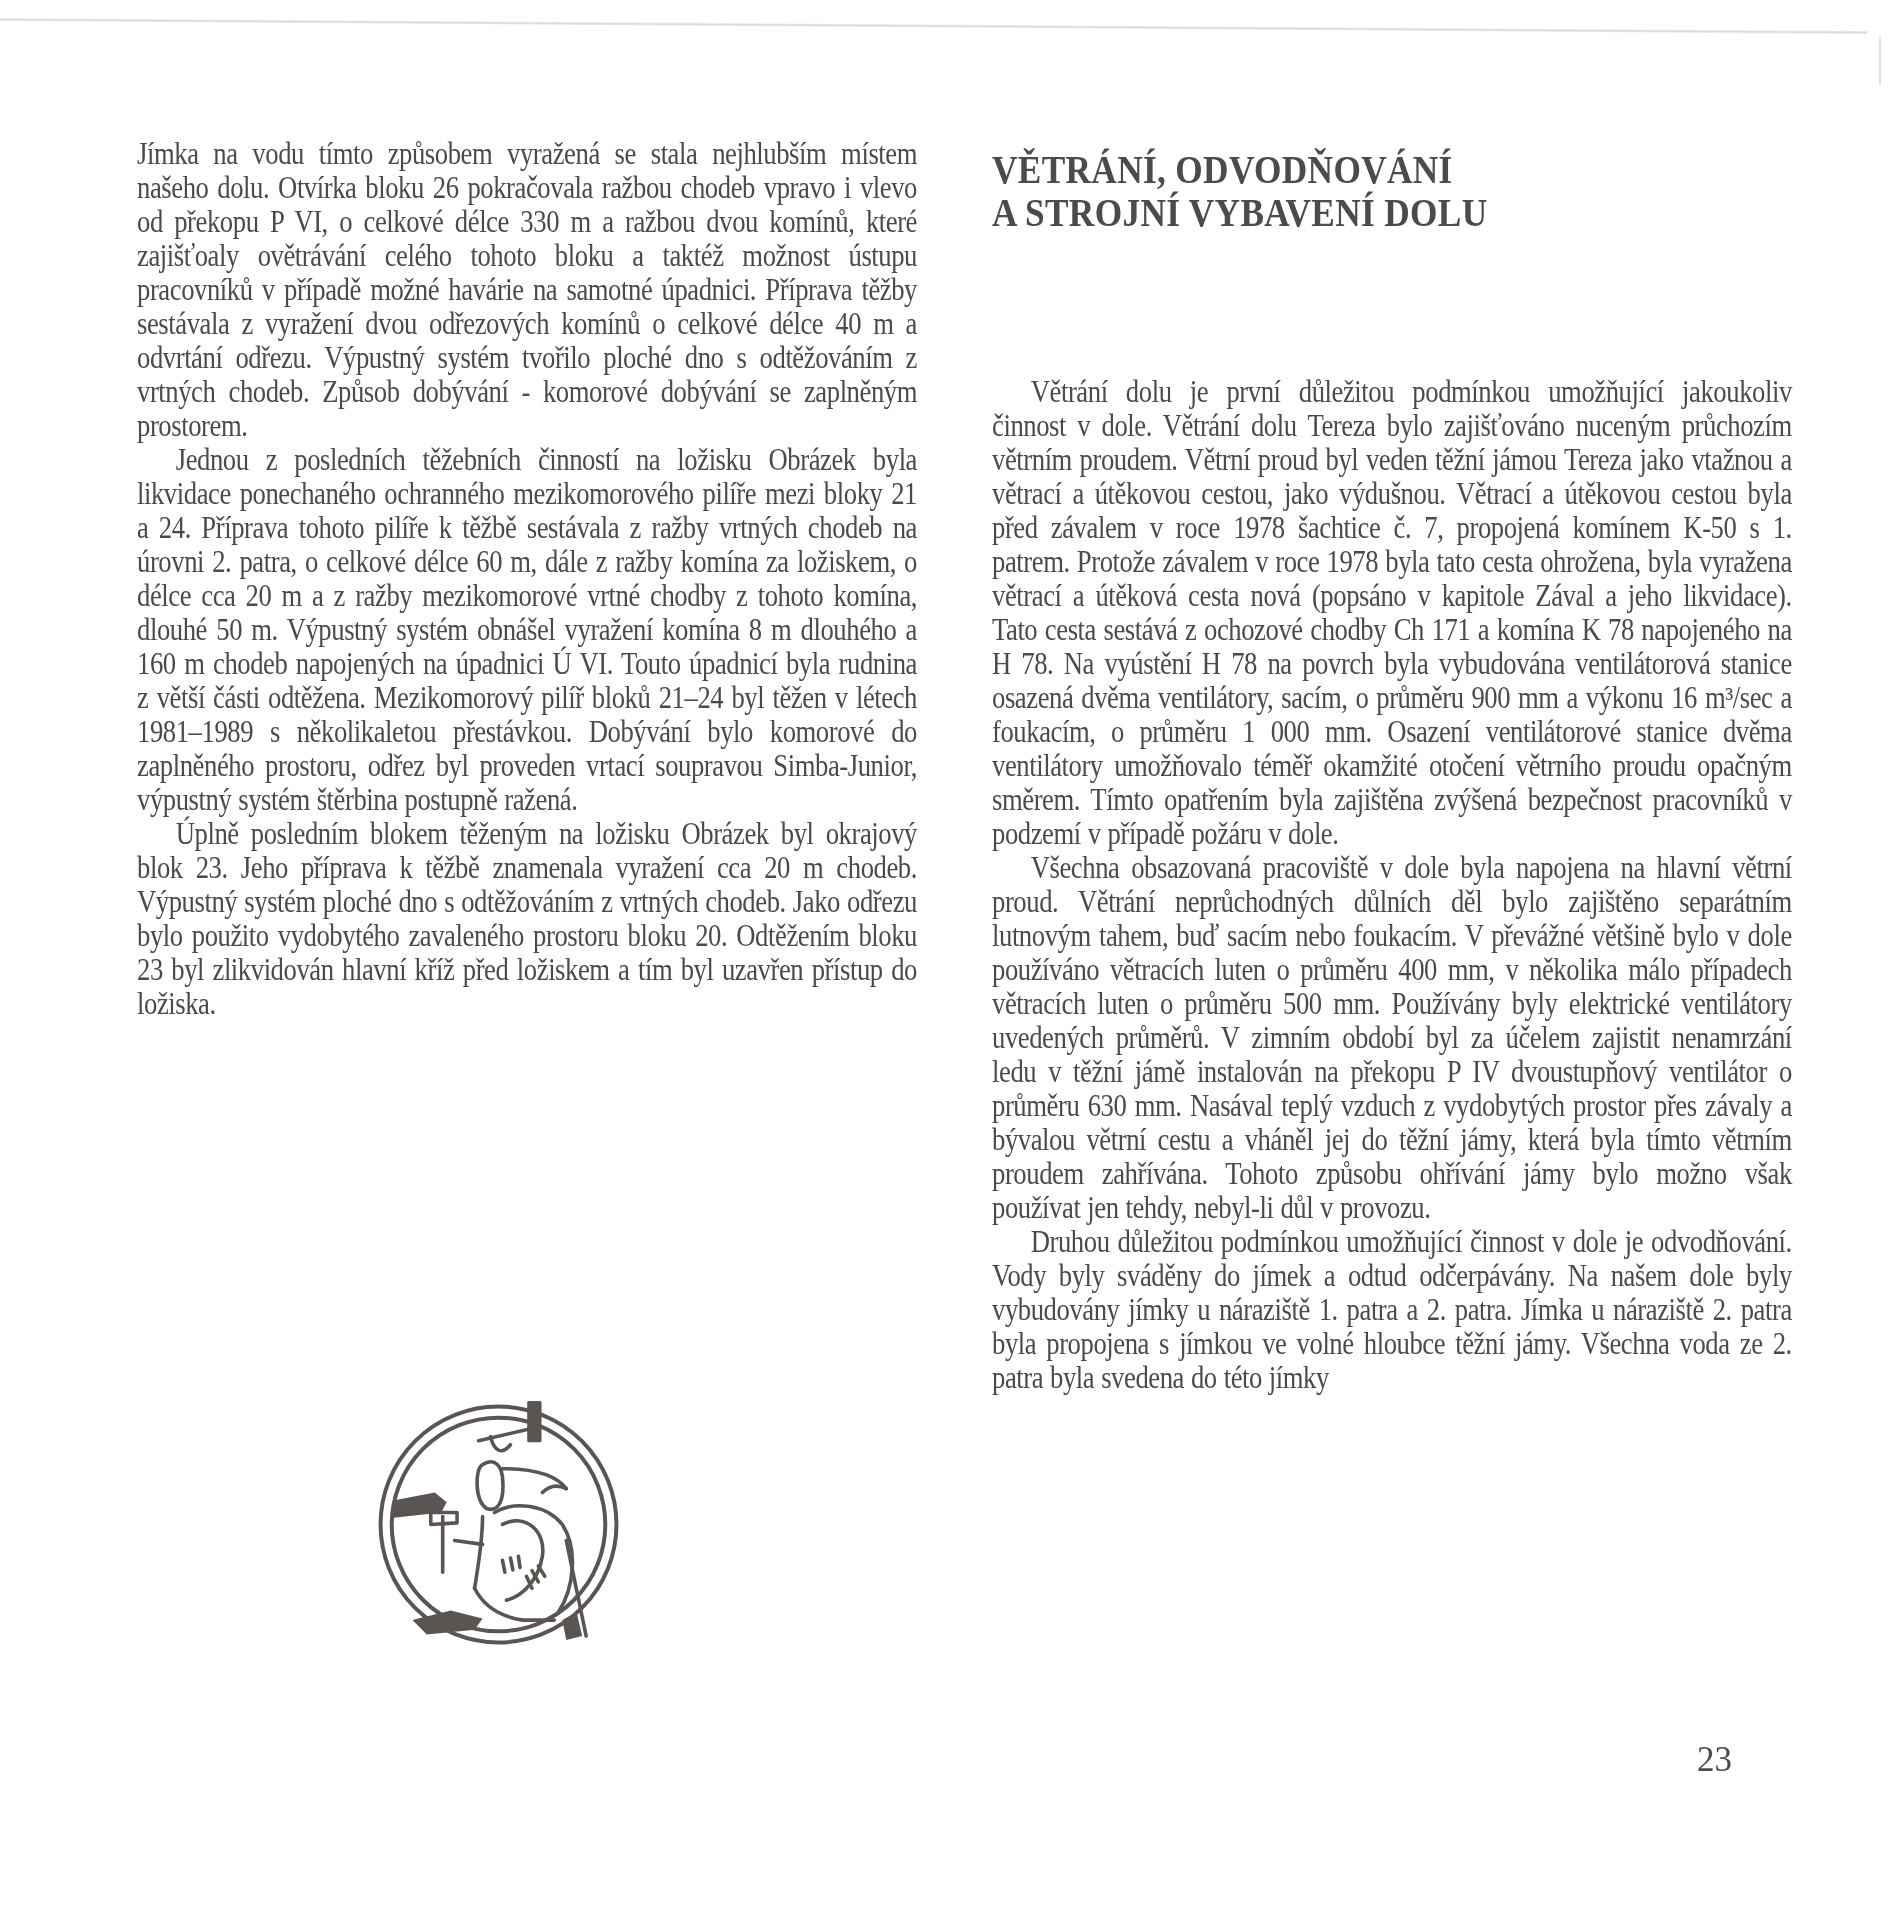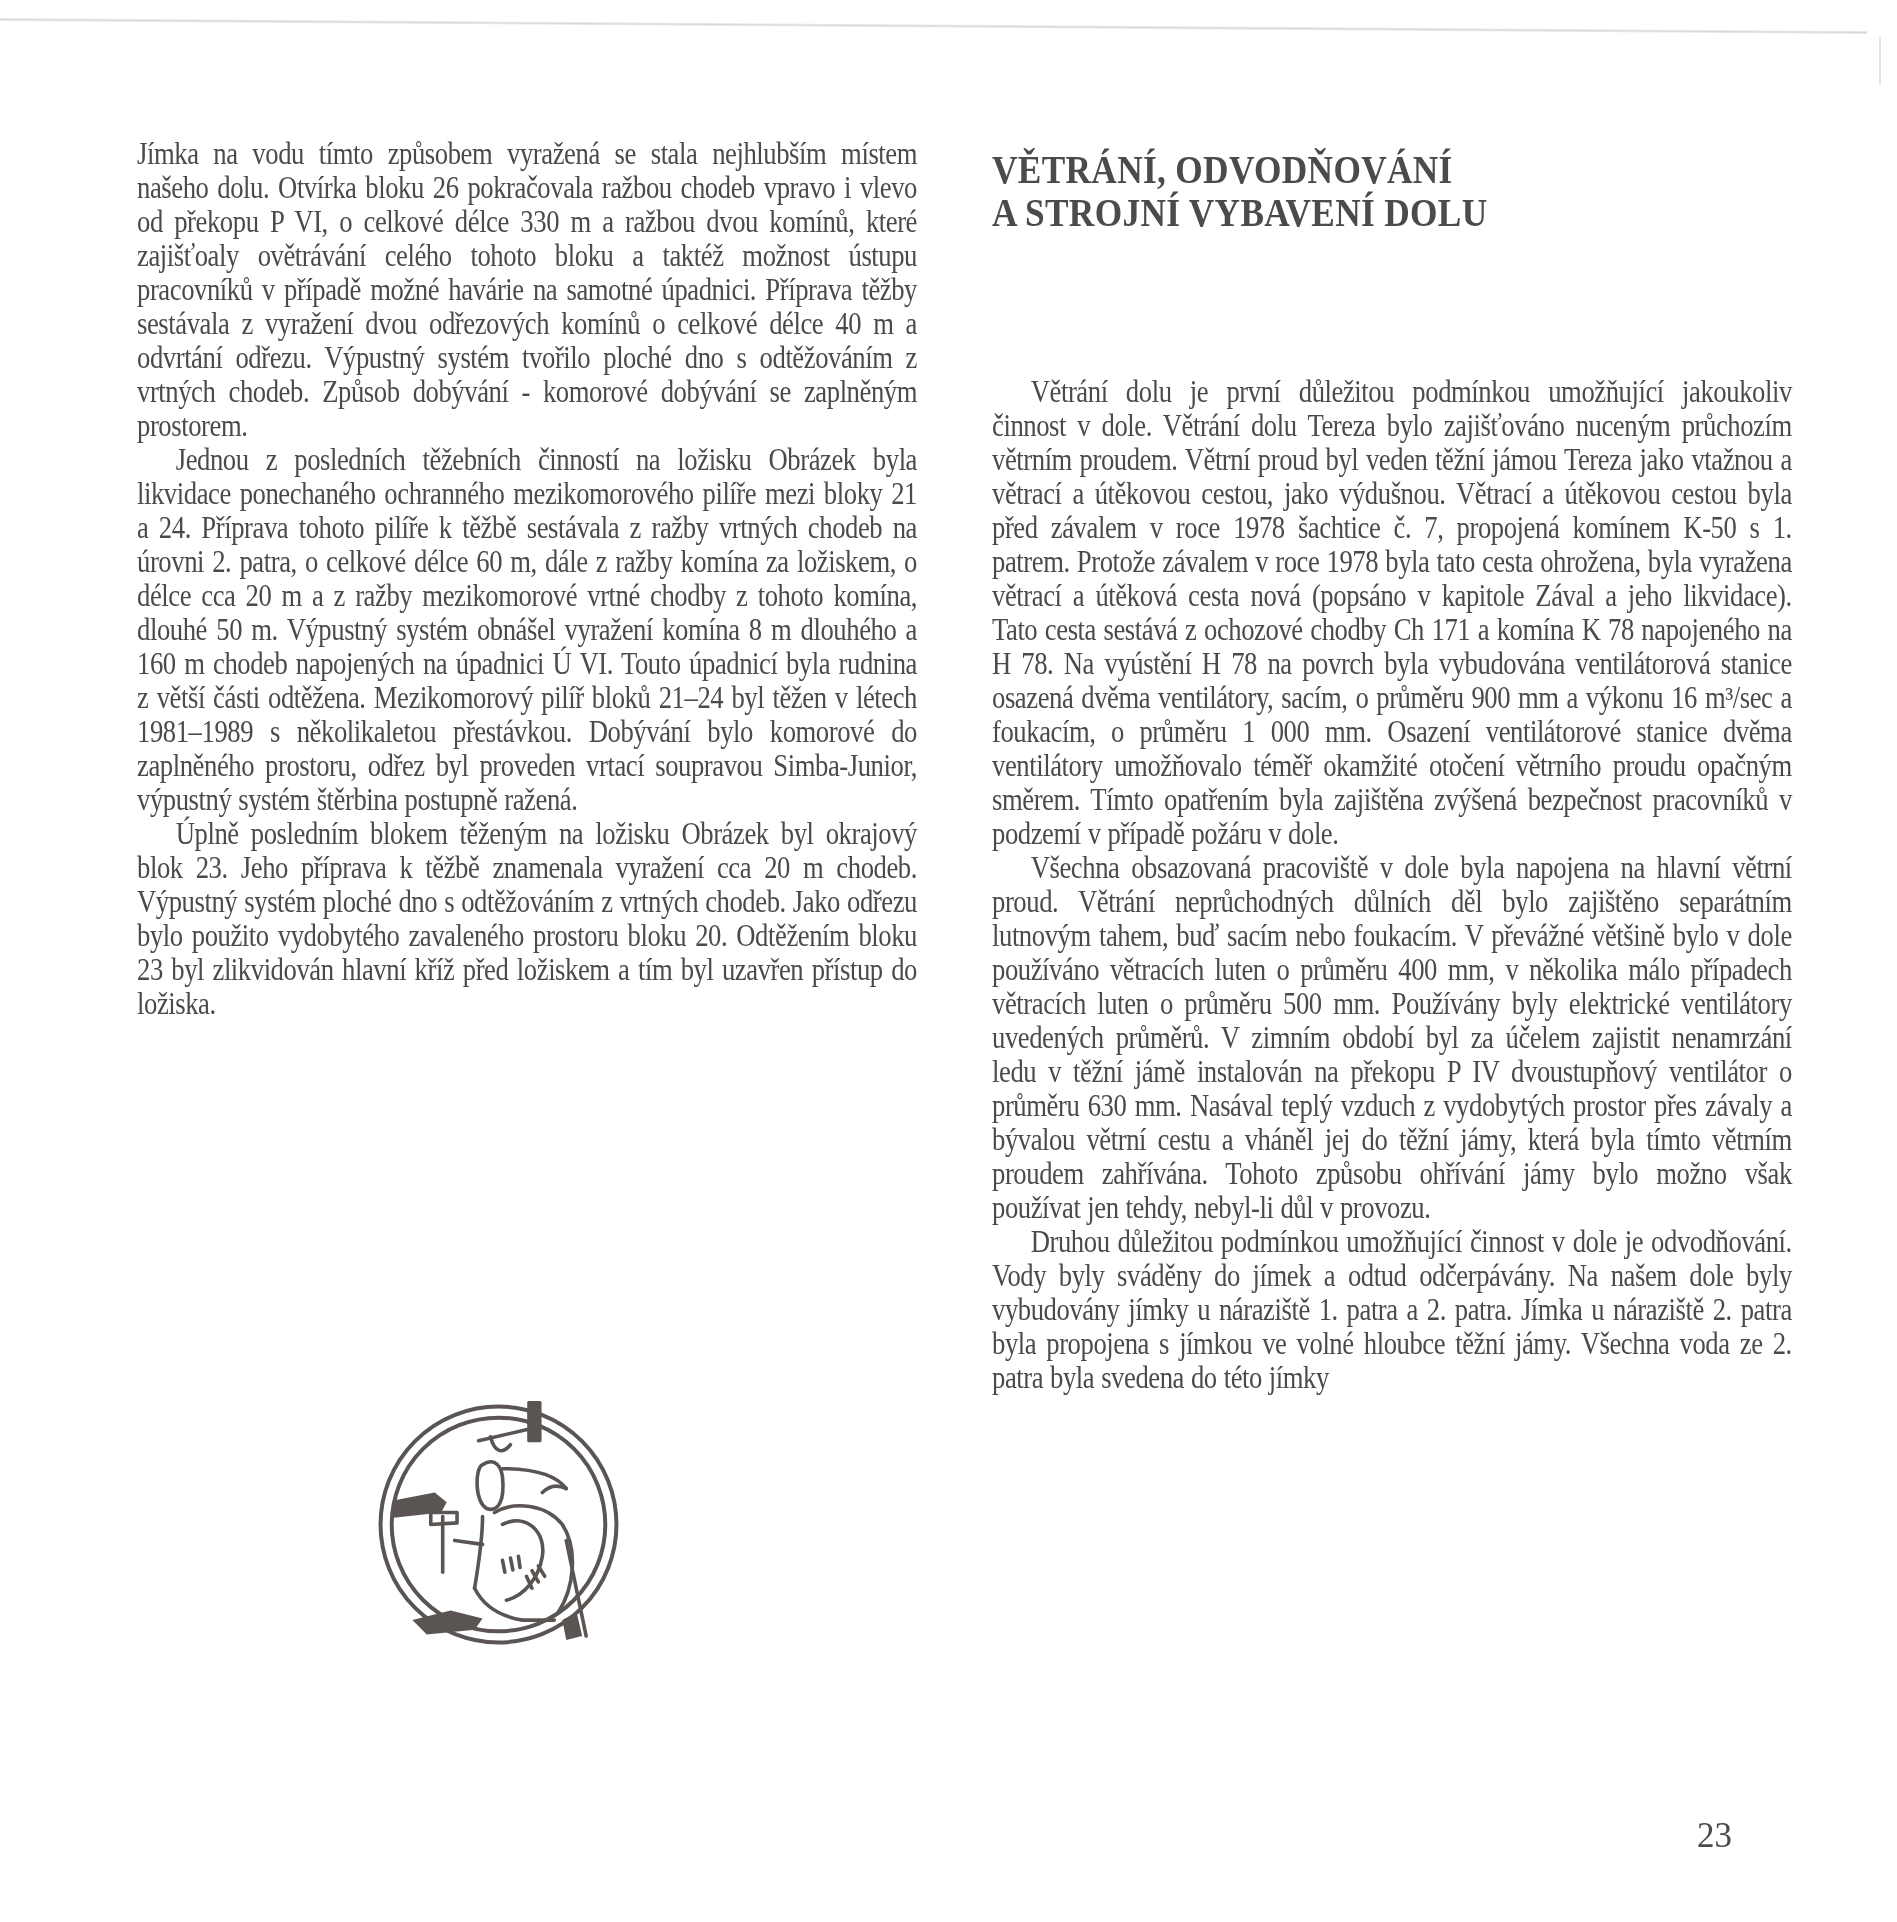--- a/index.html
+++ b/index.html
@@ -81,21 +81,21 @@
     .logo {
       position: absolute;
       left: 363px;
       top: 1381px;
       width: 271px;
       height: 271px;
     }
     .page-number {
       position: absolute;
       left: 1697px;
-      top: 1816px;
+      top: 1740px;
       font-size: 35px;
       color: #4a4a4a;
       font-family: "Liberation Serif", "DejaVu Serif", serif;
     }
   </style>
 </head>
 <body>
 
 <div class="page-edge"></div>
 <div class="page-edge-right"></div>

